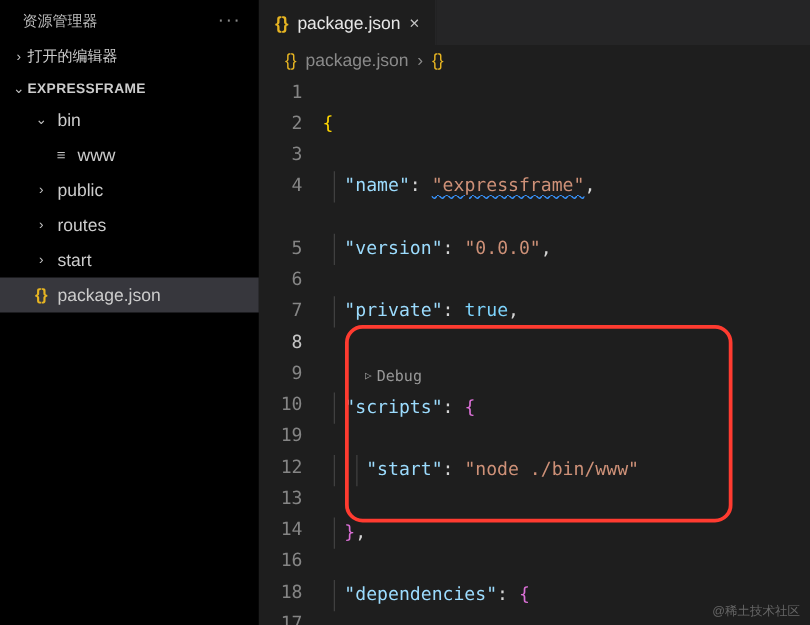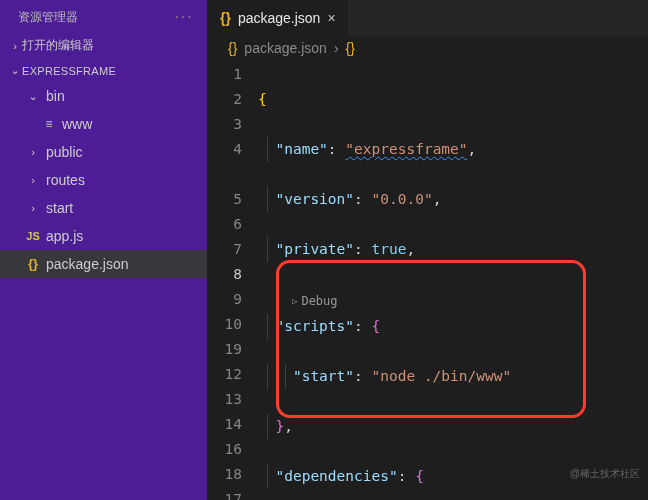--- a/index.html
+++ b/index.html
@@ -7,21 +7,21 @@
   width: 648px; height: 500px;
   background: #1e1e1e;
   font-family: "Segoe UI", Arial, sans-serif;
   font-size: 13px;
   color: #cccccc;
   display: flex;
   overflow: hidden;
 }
 .sidebar {
   width: 208px;
-  background: #4c1d95;
+  background: #000000;
   display: flex;
   flex-direction: column;
   border-right: 1px solid #1e1e1e;
 }
 .sidebar-header {
   display: flex;
   align-items: center;
   justify-content: space-between;
   padding: 8px 14px 6px 18px;
   color: #bbbbbb;
@@ -30,21 +30,21 @@
 .dots { color: #888; font-size: 16px; letter-spacing: 1px; cursor: pointer; }
 .section-header {
   display: flex;
   align-items: center;
   padding: 5px 8px;
   font-size: 12px;
   color: #cccccc;
   cursor: pointer;
 }
 .chev { width: 14px; text-align: center; font-size: 11px; color: #c5c5c5; }
-.section-title { font-weight: 400; font-size: 11px; letter-spacing: 0.3px; }
+.section-title { font-weight: 700; font-size: 11px; letter-spacing: 0.3px; }
 .tree { padding-left: 0; }
 .tree-item {
   display: flex;
   align-items: center;
   padding: 3px 4px 3px 14px;
   font-size: 14px;
   color: #cccccc;
   cursor: pointer;
   line-height: 22px;
 }
@@ -126,21 +126,21 @@
   position: absolute;
   border: 3px solid #ff3b30;
   border-radius: 14px;
   pointer-events: none;
 }
 .edge-fade {
   position: absolute; right: 0; top: 0; bottom: 0; width: 28px;
   background: linear-gradient(90deg, rgba(30,30,30,0) 0%, rgba(30,30,30,0.9) 100%);
 }
 .watermark {
-  position: absolute; right: 8px; bottom: 19px;
+  position: absolute; right: 8px; bottom: 4px;
   color: #666; font-size: 10px;
 }
 </style>
 </head>
 <body>
 
 <div class="sidebar">
   <div class="sidebar-header">
     <span>资源管理器</span>
     <span class="dots">···</span>
@@ -166,24 +166,20 @@
       <span class="ticon folder-chev">›</span>
       <span>public</span>
     </div>
     <div class="tree-item depth1">
       <span class="ticon folder-chev">›</span>
       <span>routes</span>
     </div>
     <div class="tree-item depth1">
       <span class="ticon folder-chev">›</span>
       <span>start</span>
-    </div>
-    <div class="tree-item depth1">
-      <span class="ticon file-js">JS</span>
-      <span>app.js</span>
     </div>
     <div class="tree-item depth1 selected">
       <span class="ticon file-json">{}</span>
       <span>package.json</span>
     </div>
   </div>
 </div>
 
 <div class="editor">
   <div class="tabbar">

